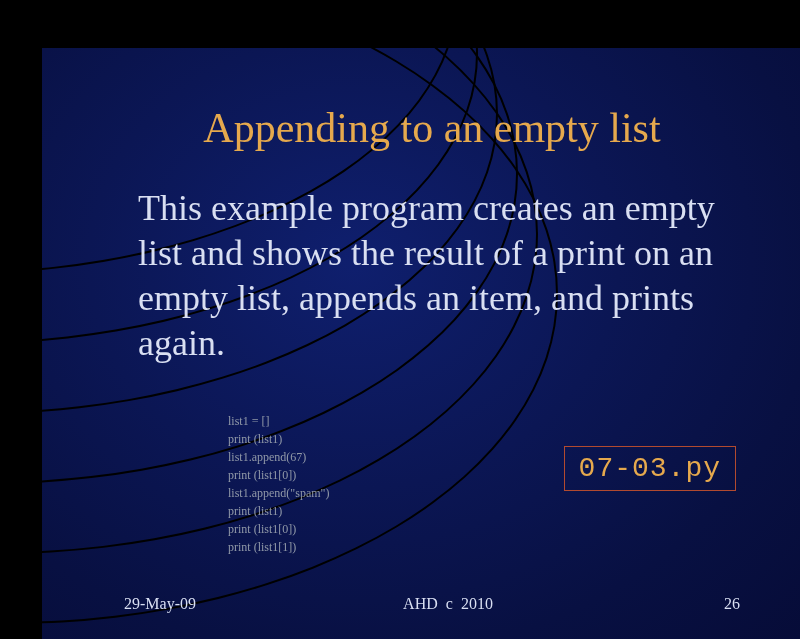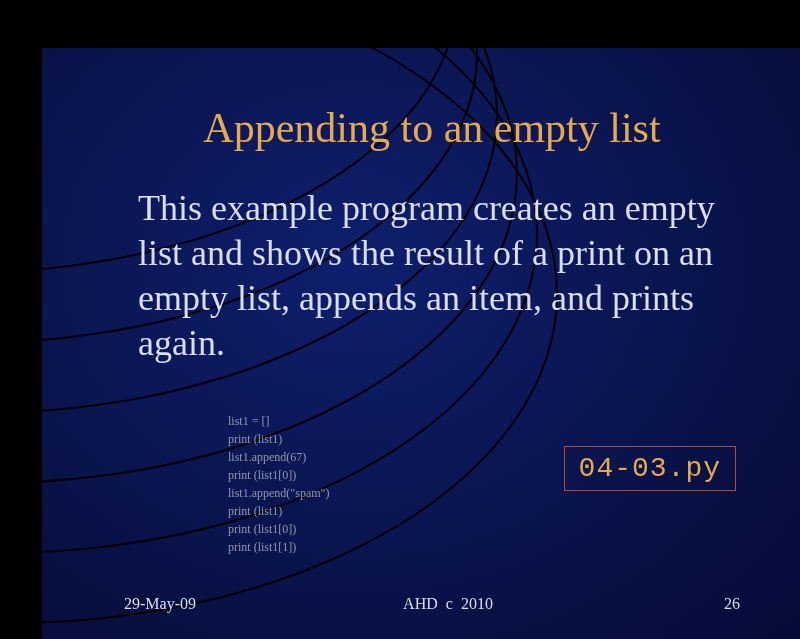--- a/index.html
+++ b/index.html
@@ -109,20 +109,20 @@
 
   <pre class="code-block">list1 = []
 print (list1)
 list1.append(67)
 print (list1[0])
 list1.append("spam")
 print (list1)
 print (list1[0])
 print (list1[1])</pre>
 
-  <div class="filename-box">04-03.py</div>
+  <div class="filename-box">07-03.py</div>
 
   <div class="footer">
     <span>29-May-09</span>
     <span class="center">AHD  c  2010</span>
     <span>26</span>
   </div>
 </div>
 
 </body></html>

